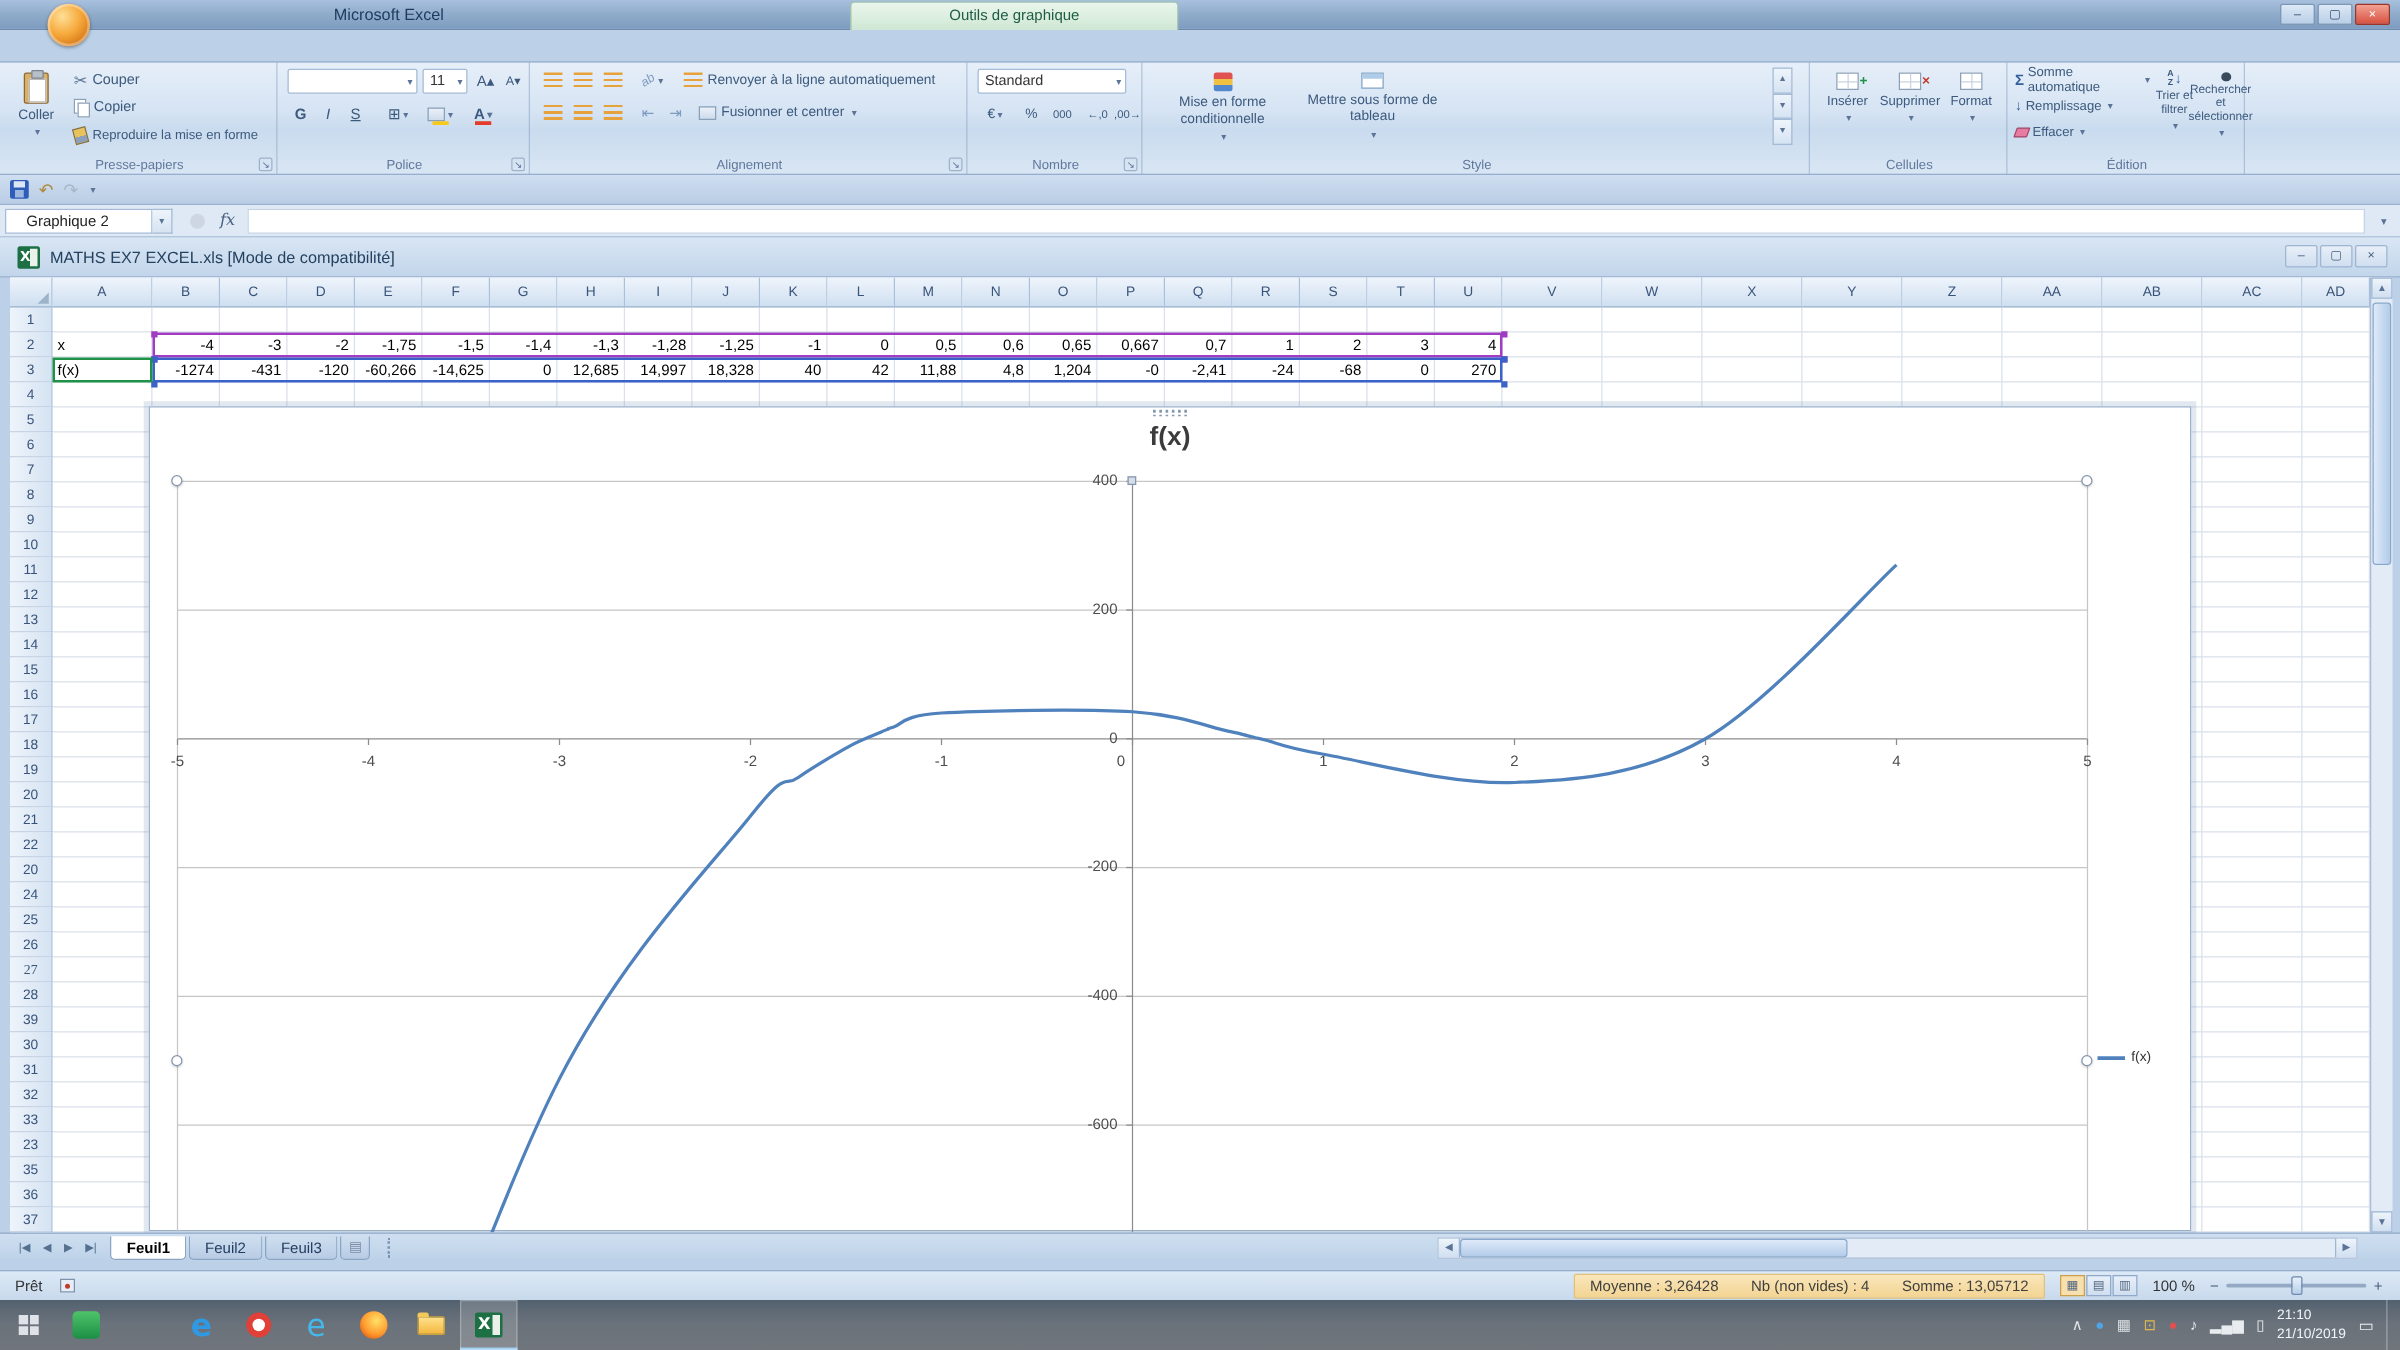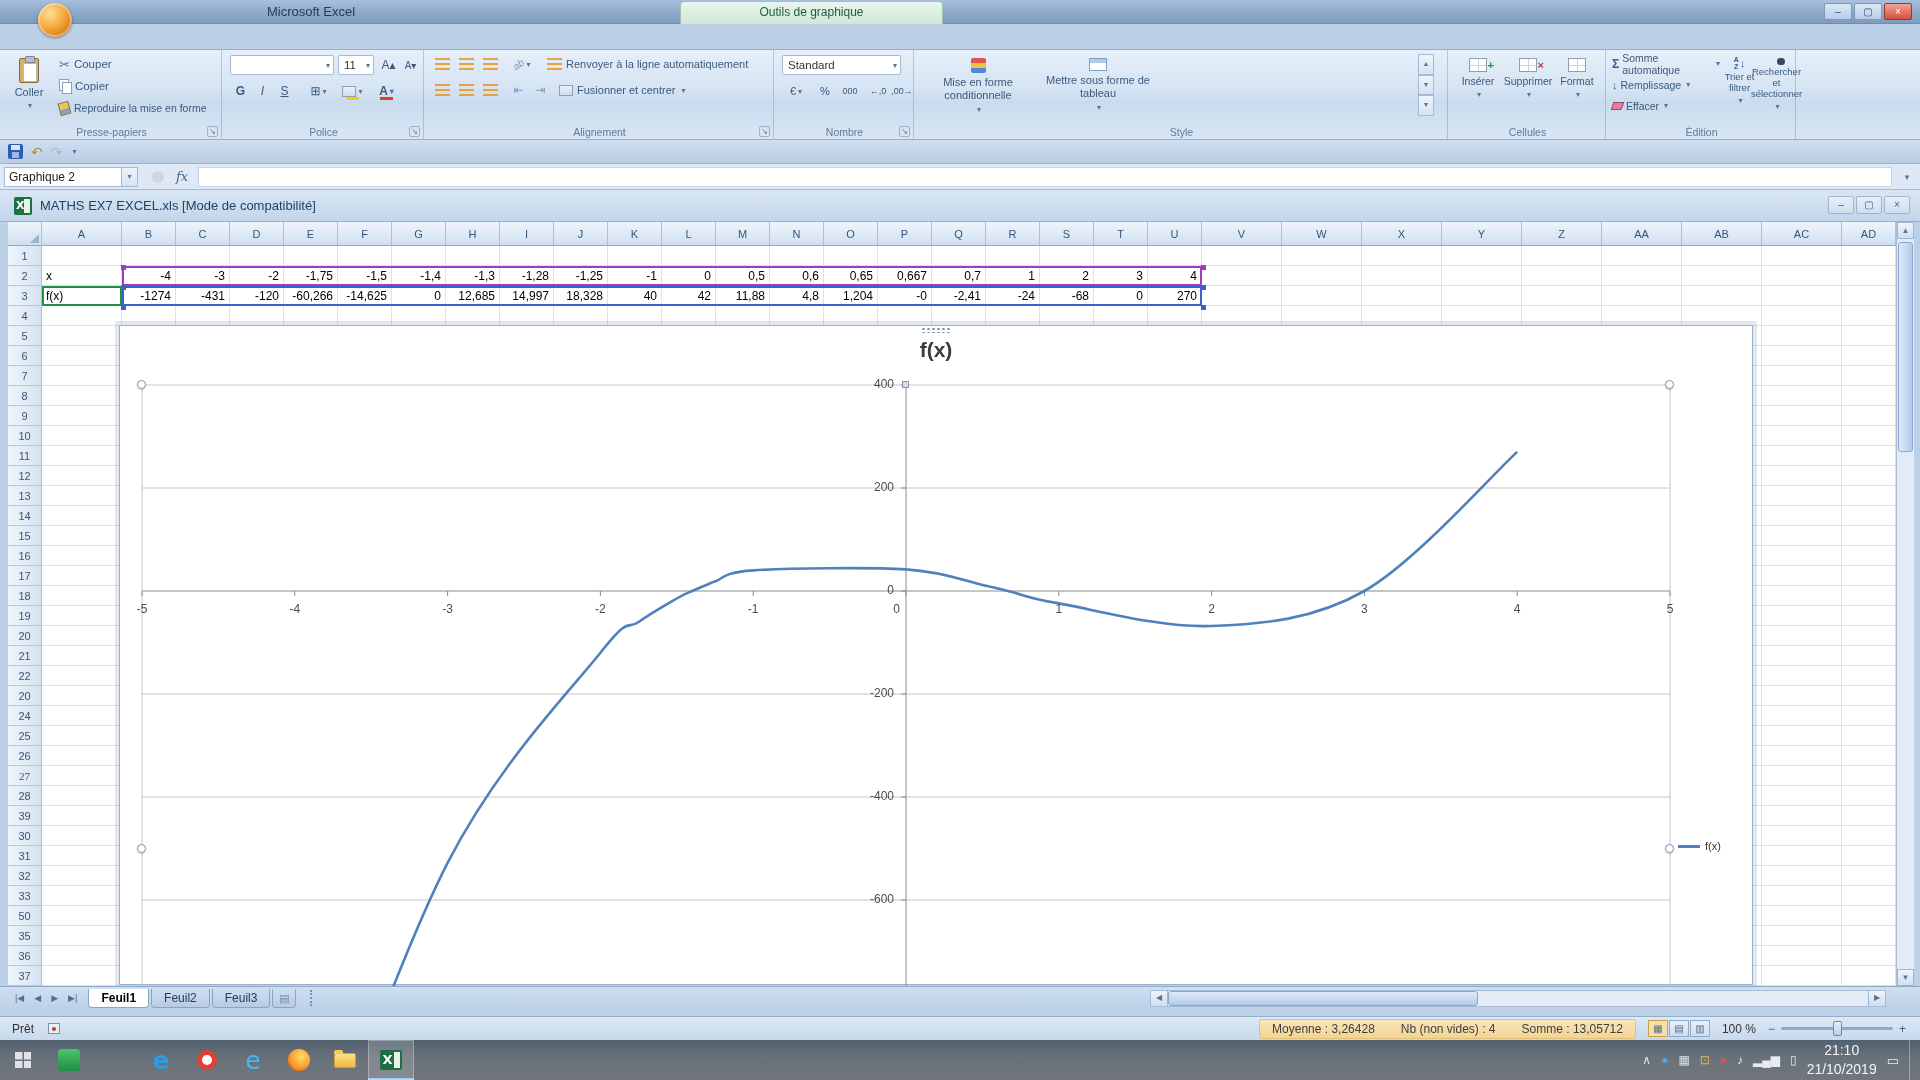--- a/index.html
+++ b/index.html
@@ -111,21 +111,21 @@
     background:linear-gradient(#cfdef0,#b9cde5);border-bottom:1px solid #9ab1cf;display:flex;align-items:center;gap:8px;padding-left:8px}
   .ic-save{width:15px;height:15px;background:#2f5cb8;border-radius:2px;position:relative}
   .ic-save::before{content:"";position:absolute;left:3px;top:1px;width:9px;height:5px;background:#dce6f4}
   .ic-save::after{content:"";position:absolute;left:4px;bottom:1px;width:7px;height:6px;background:#9db8dd}
   .qg{font-size:14px}
 
   
   .fbar{position:absolute;left:0;top:164px;width:1920px;height:26px;background:#dfe9f5;border-bottom:1px solid #a4bad4;
     display:flex;align-items:center;padding-left:4px}
   .namebox{width:118px;height:20px;background:#fff;border:1px solid #a4bad6;font-size:12px;color:#222;
-    display:flex;align-items:center;padding-left:4px}
+    display:flex;align-items:center;padding-left:16px}
   .nb-dd{width:16px;height:20px;border:1px solid #a4bad6;border-left:none;background:linear-gradient(#eef4fb,#d5e3f2);
     font-size:8px;color:#5a7396;text-align:center;line-height:18px}
   .fb-circle{width:12px;height:12px;border-radius:50%;background:#cdd6e2;margin-left:14px}
   .fx{font-family:"DejaVu Serif",serif;font-style:italic;font-size:13px;color:#4a6282;margin:0 10px 0 12px}
   .formula-field{flex:1;height:20px;background:#fff;border:1px solid #c3d2e4;margin-right:6px}
   .fb-exp{width:18px;height:20px;font-size:9px;color:#5a7396;text-align:center;line-height:20px;margin-right:4px}
 
   
   .doctitle{position:absolute;left:0;top:190px;width:1920px;height:32px;
     background:linear-gradient(#d9e6f4,#c2d5ea);border-bottom:1px solid #9ab1cf;display:flex;align-items:center;padding-left:14px}
@@ -230,21 +230,21 @@
   .ic-app-red{width:20px;height:20px;border-radius:50%;border:5px solid #e04038;background:#fff}
   .ic-internet-explorer{font:400 25px "DejaVu Sans",sans-serif;color:#45b8ea}
   .ic-firefox{width:22px;height:22px;border-radius:50%;background:radial-gradient(circle at 60% 35%,#ffe066,#ff9a2e 55%,#e05e14 85%)}
   .ic-file-explorer{width:22px;height:15px;background:linear-gradient(#ffe08a,#f4b73f);border:1px solid #caa23c;border-radius:2px;position:relative}
   .ic-file-explorer::before{content:"";position:absolute;top:-4px;left:-1px;width:9px;height:4px;background:#f4c95c;border-radius:2px 2px 0 0}
   .ic-excel{width:22px;height:20px;background:#1d7044;border-radius:2px;position:relative}
   .ic-excel::before{content:"";position:absolute;right:2px;top:2px;width:6px;height:16px;background:#e8f0e8}
   .ic-excel::after{content:"X";position:absolute;left:1px;top:2px;width:13px;text-align:center;color:#fff;font:bold 13px "DejaVu Sans",sans-serif}
   .tb-tray{position:absolute;right:0;top:0;height:40px;display:flex;align-items:center;gap:10px;padding-right:6px}
   .tray-ic{font-size:12px;line-height:1}
-  .clock{text-align:center;color:#f2f5f8;font-size:14px;line-height:1.35}
+  .clock{text-align:left;color:#f2f5f8;font-size:11px;line-height:1.35}
   .notif{font-size:13px;color:#e8ecef}
   .desk-sliver{width:5px;height:40px;border-left:1px solid rgba(255,255,255,.35)}
 </style>
 </head>
 <body>
 
 <div class="screen">
 
   <div class="titlebar">
     <div class="app-title">Microsoft Excel</div>
@@ -616,21 +616,21 @@
       <div class="rowhead" style="top: 584px; height: 20px;">39</div>
       <div class="gl" style="left: 34px; top: 603px; width: 1854px; height: 1px;"></div>
       <div class="rowhead" style="top: 604px; height: 20px;">30</div>
       <div class="gl" style="left: 34px; top: 623px; width: 1854px; height: 1px;"></div>
       <div class="rowhead" style="top: 624px; height: 20px;">31</div>
       <div class="gl" style="left: 34px; top: 643px; width: 1854px; height: 1px;"></div>
       <div class="rowhead" style="top: 644px; height: 20px;">32</div>
       <div class="gl" style="left: 34px; top: 663px; width: 1854px; height: 1px;"></div>
       <div class="rowhead" style="top: 664px; height: 20px;">33</div>
       <div class="gl" style="left: 34px; top: 683px; width: 1854px; height: 1px;"></div>
-      <div class="rowhead" style="top: 684px; height: 20px;">50</div>
+      <div class="rowhead" style="top: 684px; height: 20px;">23</div>
       <div class="gl" style="left: 34px; top: 703px; width: 1854px; height: 1px;"></div>
       <div class="rowhead" style="top: 704px; height: 20px;">35</div>
       <div class="gl" style="left: 34px; top: 723px; width: 1854px; height: 1px;"></div>
       <div class="rowhead" style="top: 724px; height: 20px;">36</div>
       <div class="gl" style="left: 34px; top: 743px; width: 1854px; height: 1px;"></div>
       <div class="rowhead" style="top: 744px; height: 20px;">37</div>
       <div class="gl" style="left: 34px; top: 763px; width: 1854px; height: 1px;"></div>
       <div class="gl" style="left: 113px; top: 24px; width: 1px; height: 740px;"></div>
       <div class="gl" style="left: 167px; top: 24px; width: 1px; height: 740px;"></div>
       <div class="gl" style="left: 221px; top: 24px; width: 1px; height: 740px;"></div>

